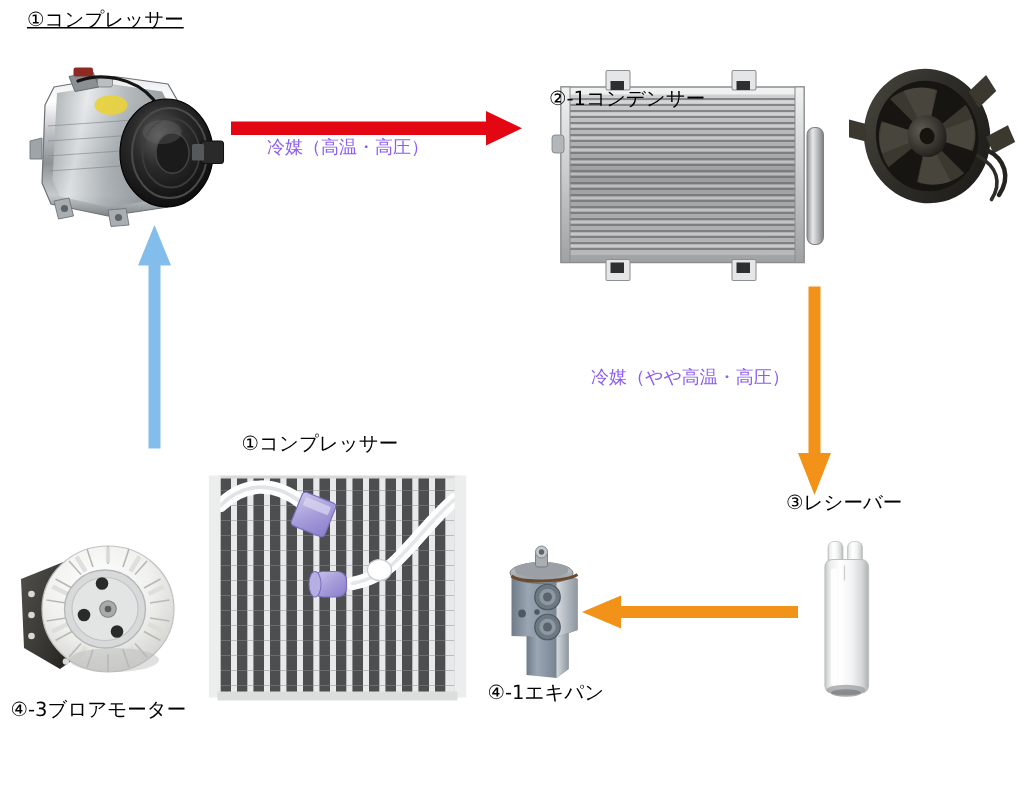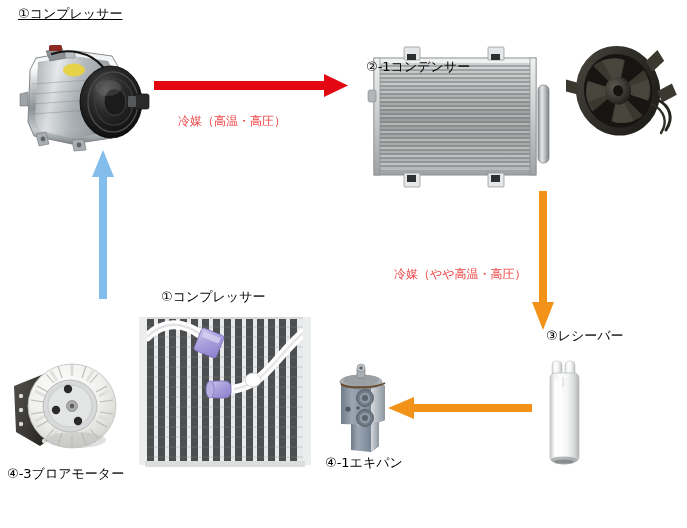--- a/index.html
+++ b/index.html
@@ -24,23 +24,22 @@
     font-size: 13px;
     line-height: 1.1;
     color: #000000;
     white-space: nowrap;
     letter-spacing: 0px;
   }
   .flowlbl {
     position: absolute;
     font-family: "DejaVu Sans", "Liberation Sans", sans-serif;
     font-size: 12px;
-    color: #ef4444;
+    color: #8b5cf6;
     white-space: nowrap;
-    margin-top: 23px;
   }
   .part { position: absolute; }
 
   
   .arrow { position: absolute; }
 </style>
 </head>
 <body>
 
 <div id="canvas">
@@ -266,21 +265,21 @@
       <rect x="6" y="16" width="29" height="89" rx="5" fill="url(#gRec)" stroke="#bdbfc0" stroke-width="0.8"></rect>
 
       <line x1="19" y1="20" x2="19" y2="30" stroke="#c9cbcc" stroke-width="0.8"></line>
 
       <rect x="10" y="22" width="4" height="78" rx="2" fill="#ffffff" opacity="0.85"></rect>
 
       <ellipse cx="20" cy="103" rx="13" ry="3.5" fill="#9b9e9f" opacity="0.75"></ellipse>
       <ellipse cx="20" cy="105" rx="10" ry="2.5" fill="#6f7273" opacity="0.6"></ellipse>
     </svg>
   </div>
-  <div class="lbl" style="left:546px; top:329px;">③レシーバー</div>
+  <div class="lbl" style="left:524px; top:329px;">③レシーバー</div>
 
   <div class="part" style="left:333px; top:362px; width:62px; height:96px;">
     <svg width="62" height="96" viewBox="0 0 62 96" xmlns="http://www.w3.org/2000/svg">
       <defs>
         <linearGradient id="gEvFront" x1="0" y1="0" x2="1" y2="0">
           <stop offset="0%" stop-color="#6f7b88"></stop>
           <stop offset="25%" stop-color="#9aa6b2"></stop>
           <stop offset="55%" stop-color="#8491a0"></stop>
           <stop offset="100%" stop-color="#5e6a77"></stop>
         </linearGradient>

